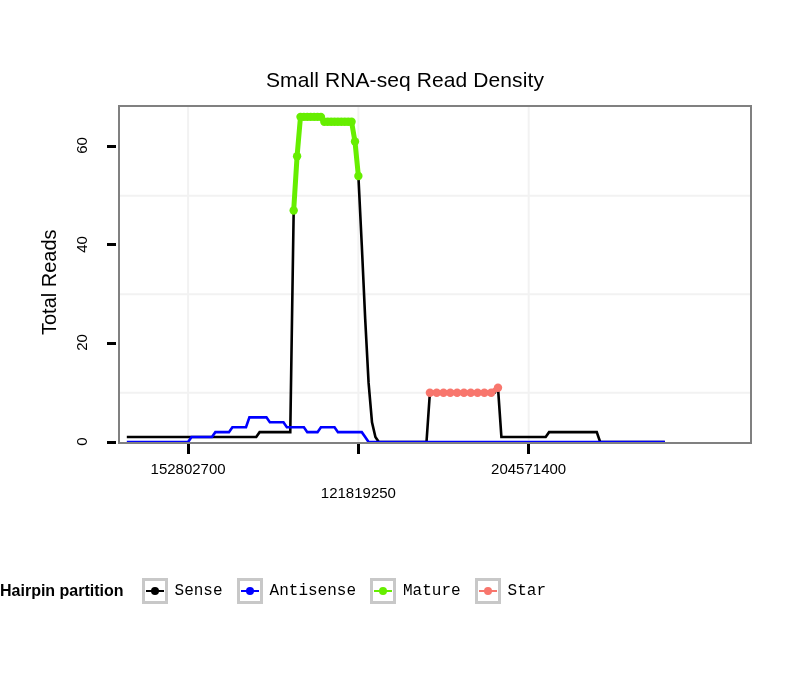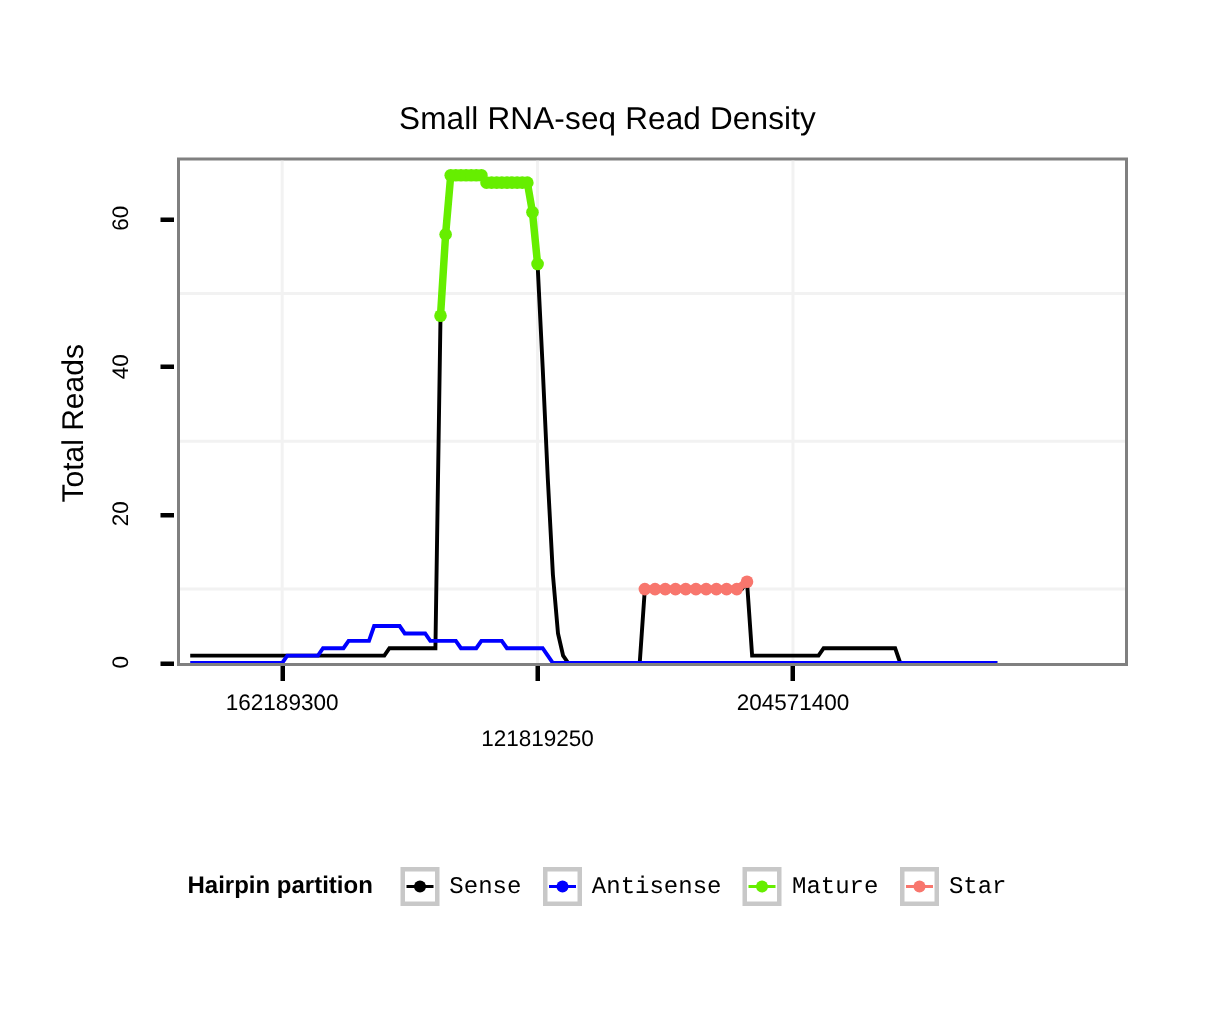--- a/index.html
+++ b/index.html
@@ -90,21 +90,20 @@
     text-align: center;
     font-size: 20px;
     color: #000;
   }
   #legend {
     position: absolute;
     left: 0;
     top: 578px;
     width: 810px;
     display: flex;
-    justify-content: center;
     align-items: center;
     gap: 0px;
   }
   #legend-title {
     font-size: 16px;
     font-weight: bold;
     color: #000;
     margin-right: 18px;
     white-space: nowrap;
   }
@@ -161,21 +160,21 @@
       <div class="tick-text-y" style="width: 40px; left: 61px; top: 433px;">0</div>
       <div class="tick-mark-y" style="left: 107px; top: 341.971px;"></div>
       <div class="tick-text-y" style="width: 40px; left: 61px; top: 334.471px;">20</div>
       <div class="tick-mark-y" style="left: 107px; top: 243.441px;"></div>
       <div class="tick-text-y" style="width: 40px; left: 61px; top: 235.941px;">40</div>
       <div class="tick-mark-y" style="left: 107px; top: 144.912px;"></div>
       <div class="tick-text-y" style="width: 40px; left: 61px; top: 137.412px;">60</div>
     </div>
   <div id="x-ticks">
       <div class="tick-mark-x" style="left: 186.608px; top: 444px;"></div>
-      <div class="tick-text-x" style="width: 160px; left: 108.108px; top: 460px;">162189300</div>
+      <div class="tick-text-x" style="width: 160px; left: 108.108px; top: 460px;">152802700</div>
       <div class="tick-mark-x" style="left: 356.878px; top: 444px;"></div>
       <div class="tick-text-x" style="width: 160px; left: 278.378px; top: 484px;">121819250</div>
       <div class="tick-mark-x" style="left: 527.149px; top: 444px;"></div>
       <div class="tick-text-x" style="width: 160px; left: 448.649px; top: 460px;">204571400</div>
     </div>
 
   <div id="plot-panel">
     <svg id="plot-svg" width="630" height="335">
         <line x1="0" x2="630" y1="285.7352941176471" y2="285.7352941176471" stroke="#F2F2F2" stroke-width="2"></line>
         <line x1="0" x2="630" y1="187.2058823529412" y2="187.2058823529412" stroke="#F2F2F2" stroke-width="2"></line>

